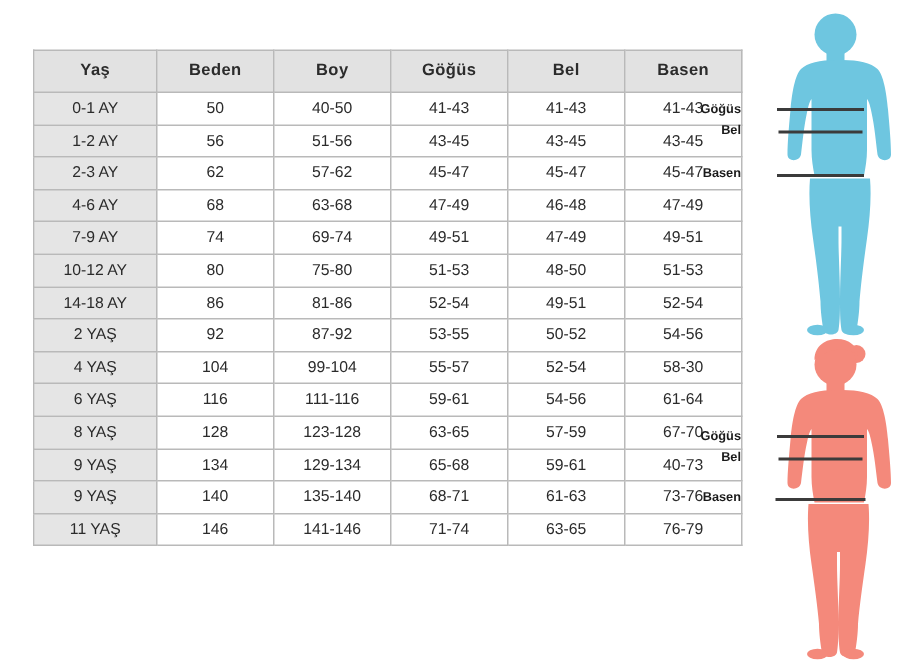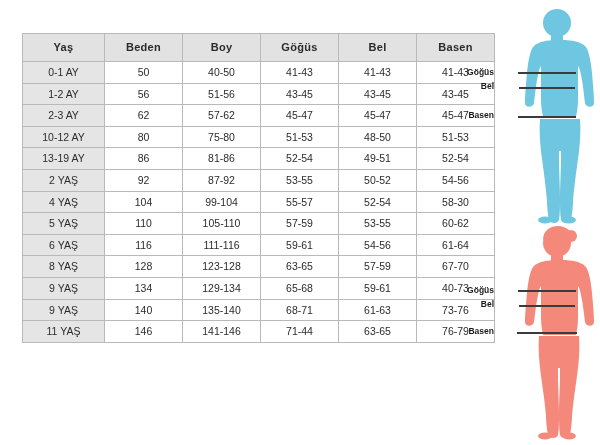--- a/index.html
+++ b/index.html
@@ -147,29 +147,45 @@
         </tr>
         <tr>
           <td>2-3 AY</td>
           <td>62</td>
           <td>57-62</td>
           <td>45-47</td>
           <td>45-47</td>
           <td>45-47</td>
         </tr>
         <tr>
+          <td>4-6 AY</td>
+          <td>68</td>
+          <td>63-68</td>
+          <td>47-49</td>
+          <td>46-48</td>
+          <td>47-49</td>
+        </tr>
+        <tr>
+          <td>7-9 AY</td>
+          <td>74</td>
+          <td>69-74</td>
+          <td>49-51</td>
+          <td>47-49</td>
+          <td>49-51</td>
+        </tr>
+        <tr>
           <td>10-12 AY</td>
           <td>80</td>
           <td>75-80</td>
           <td>51-53</td>
           <td>48-50</td>
           <td>51-53</td>
         </tr>
         <tr>
-          <td>13-19 AY</td>
+          <td>14-18 AY</td>
           <td>86</td>
           <td>81-86</td>
           <td>52-54</td>
           <td>49-51</td>
           <td>52-54</td>
         </tr>
         <tr>
           <td>2 YAŞ</td>
           <td>92</td>
           <td>87-92</td>
@@ -179,28 +195,20 @@
         </tr>
         <tr>
           <td>4 YAŞ</td>
           <td>104</td>
           <td>99-104</td>
           <td>55-57</td>
           <td>52-54</td>
           <td>58-30</td>
         </tr>
         <tr>
-          <td>5 YAŞ</td>
-          <td>110</td>
-          <td>105-110</td>
-          <td>57-59</td>
-          <td>53-55</td>
-          <td>60-62</td>
-        </tr>
-        <tr>
           <td>6 YAŞ</td>
           <td>116</td>
           <td>111-116</td>
           <td>59-61</td>
           <td>54-56</td>
           <td>61-64</td>
         </tr>
         <tr>
           <td>8 YAŞ</td>
           <td>128</td>
@@ -222,21 +230,21 @@
           <td>140</td>
           <td>135-140</td>
           <td>68-71</td>
           <td>61-63</td>
           <td>73-76</td>
         </tr>
         <tr>
           <td>11 YAŞ</td>
           <td>146</td>
           <td>141-146</td>
-          <td>71-44</td>
+          <td>71-74</td>
           <td>63-65</td>
           <td>76-79</td>
         </tr>
       </tbody>
     </table>
   </div>
 
   <div id="figures">
 
     <div class="figure-block fig-boy">

